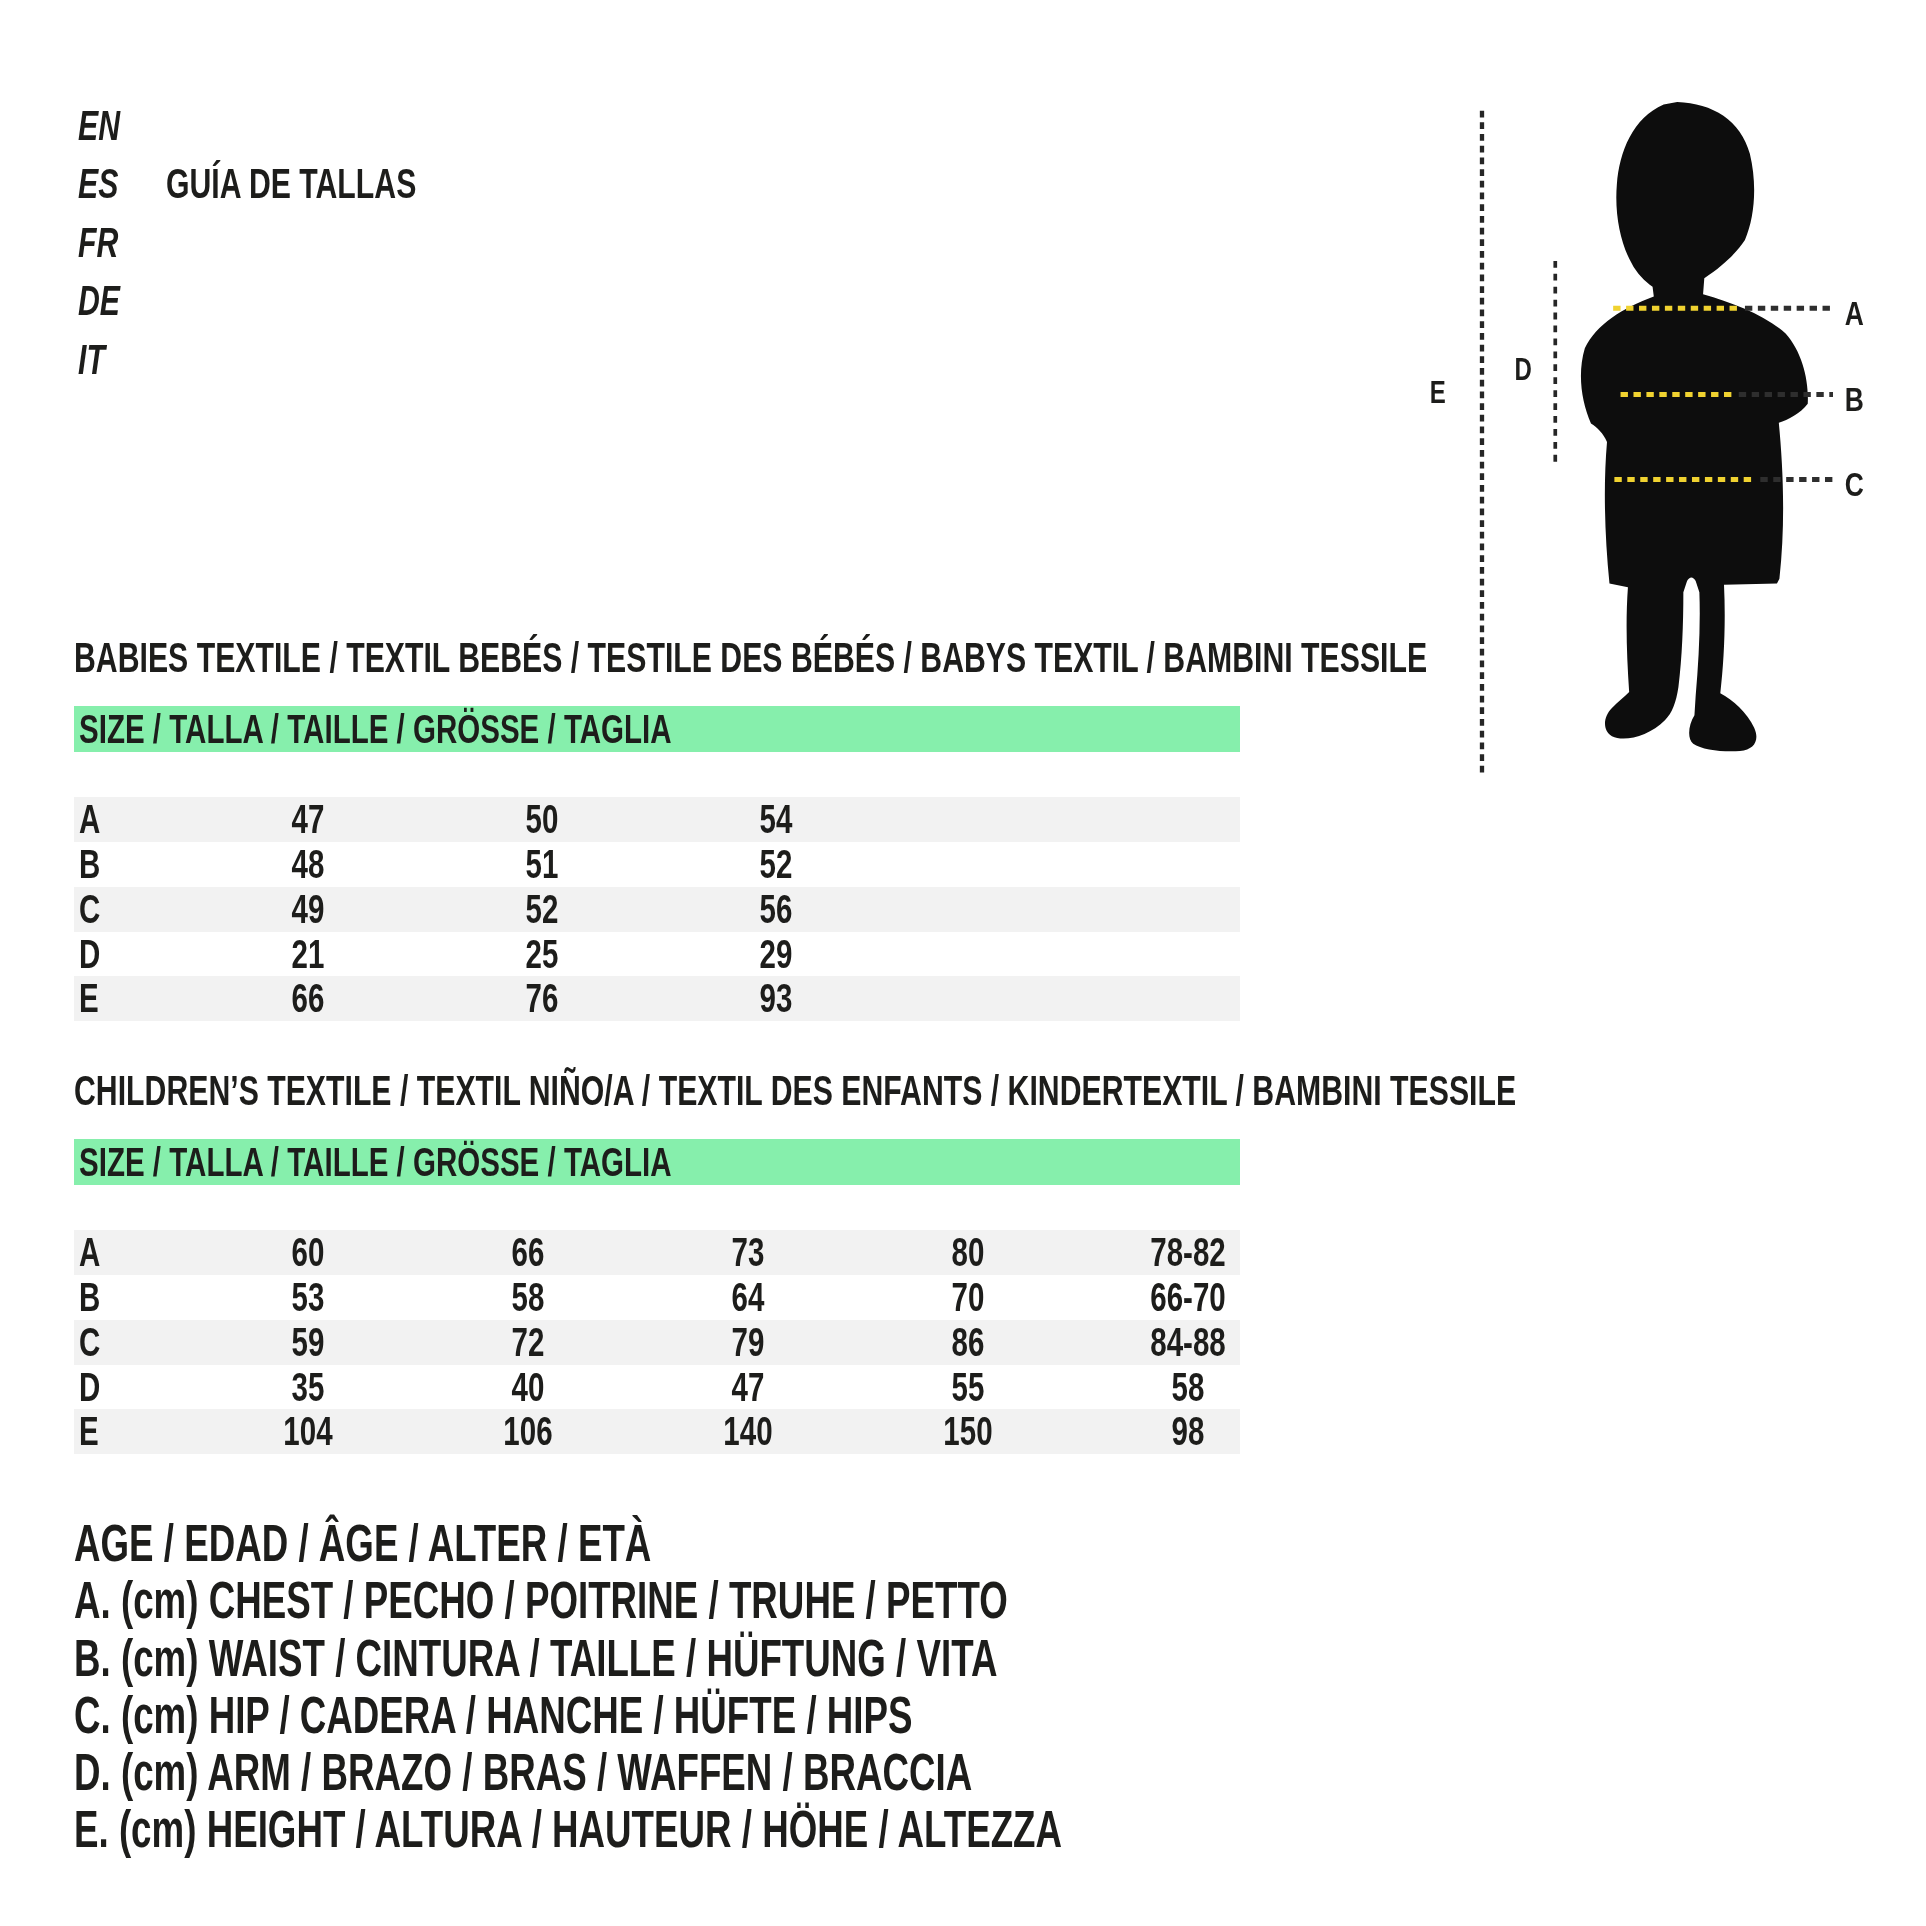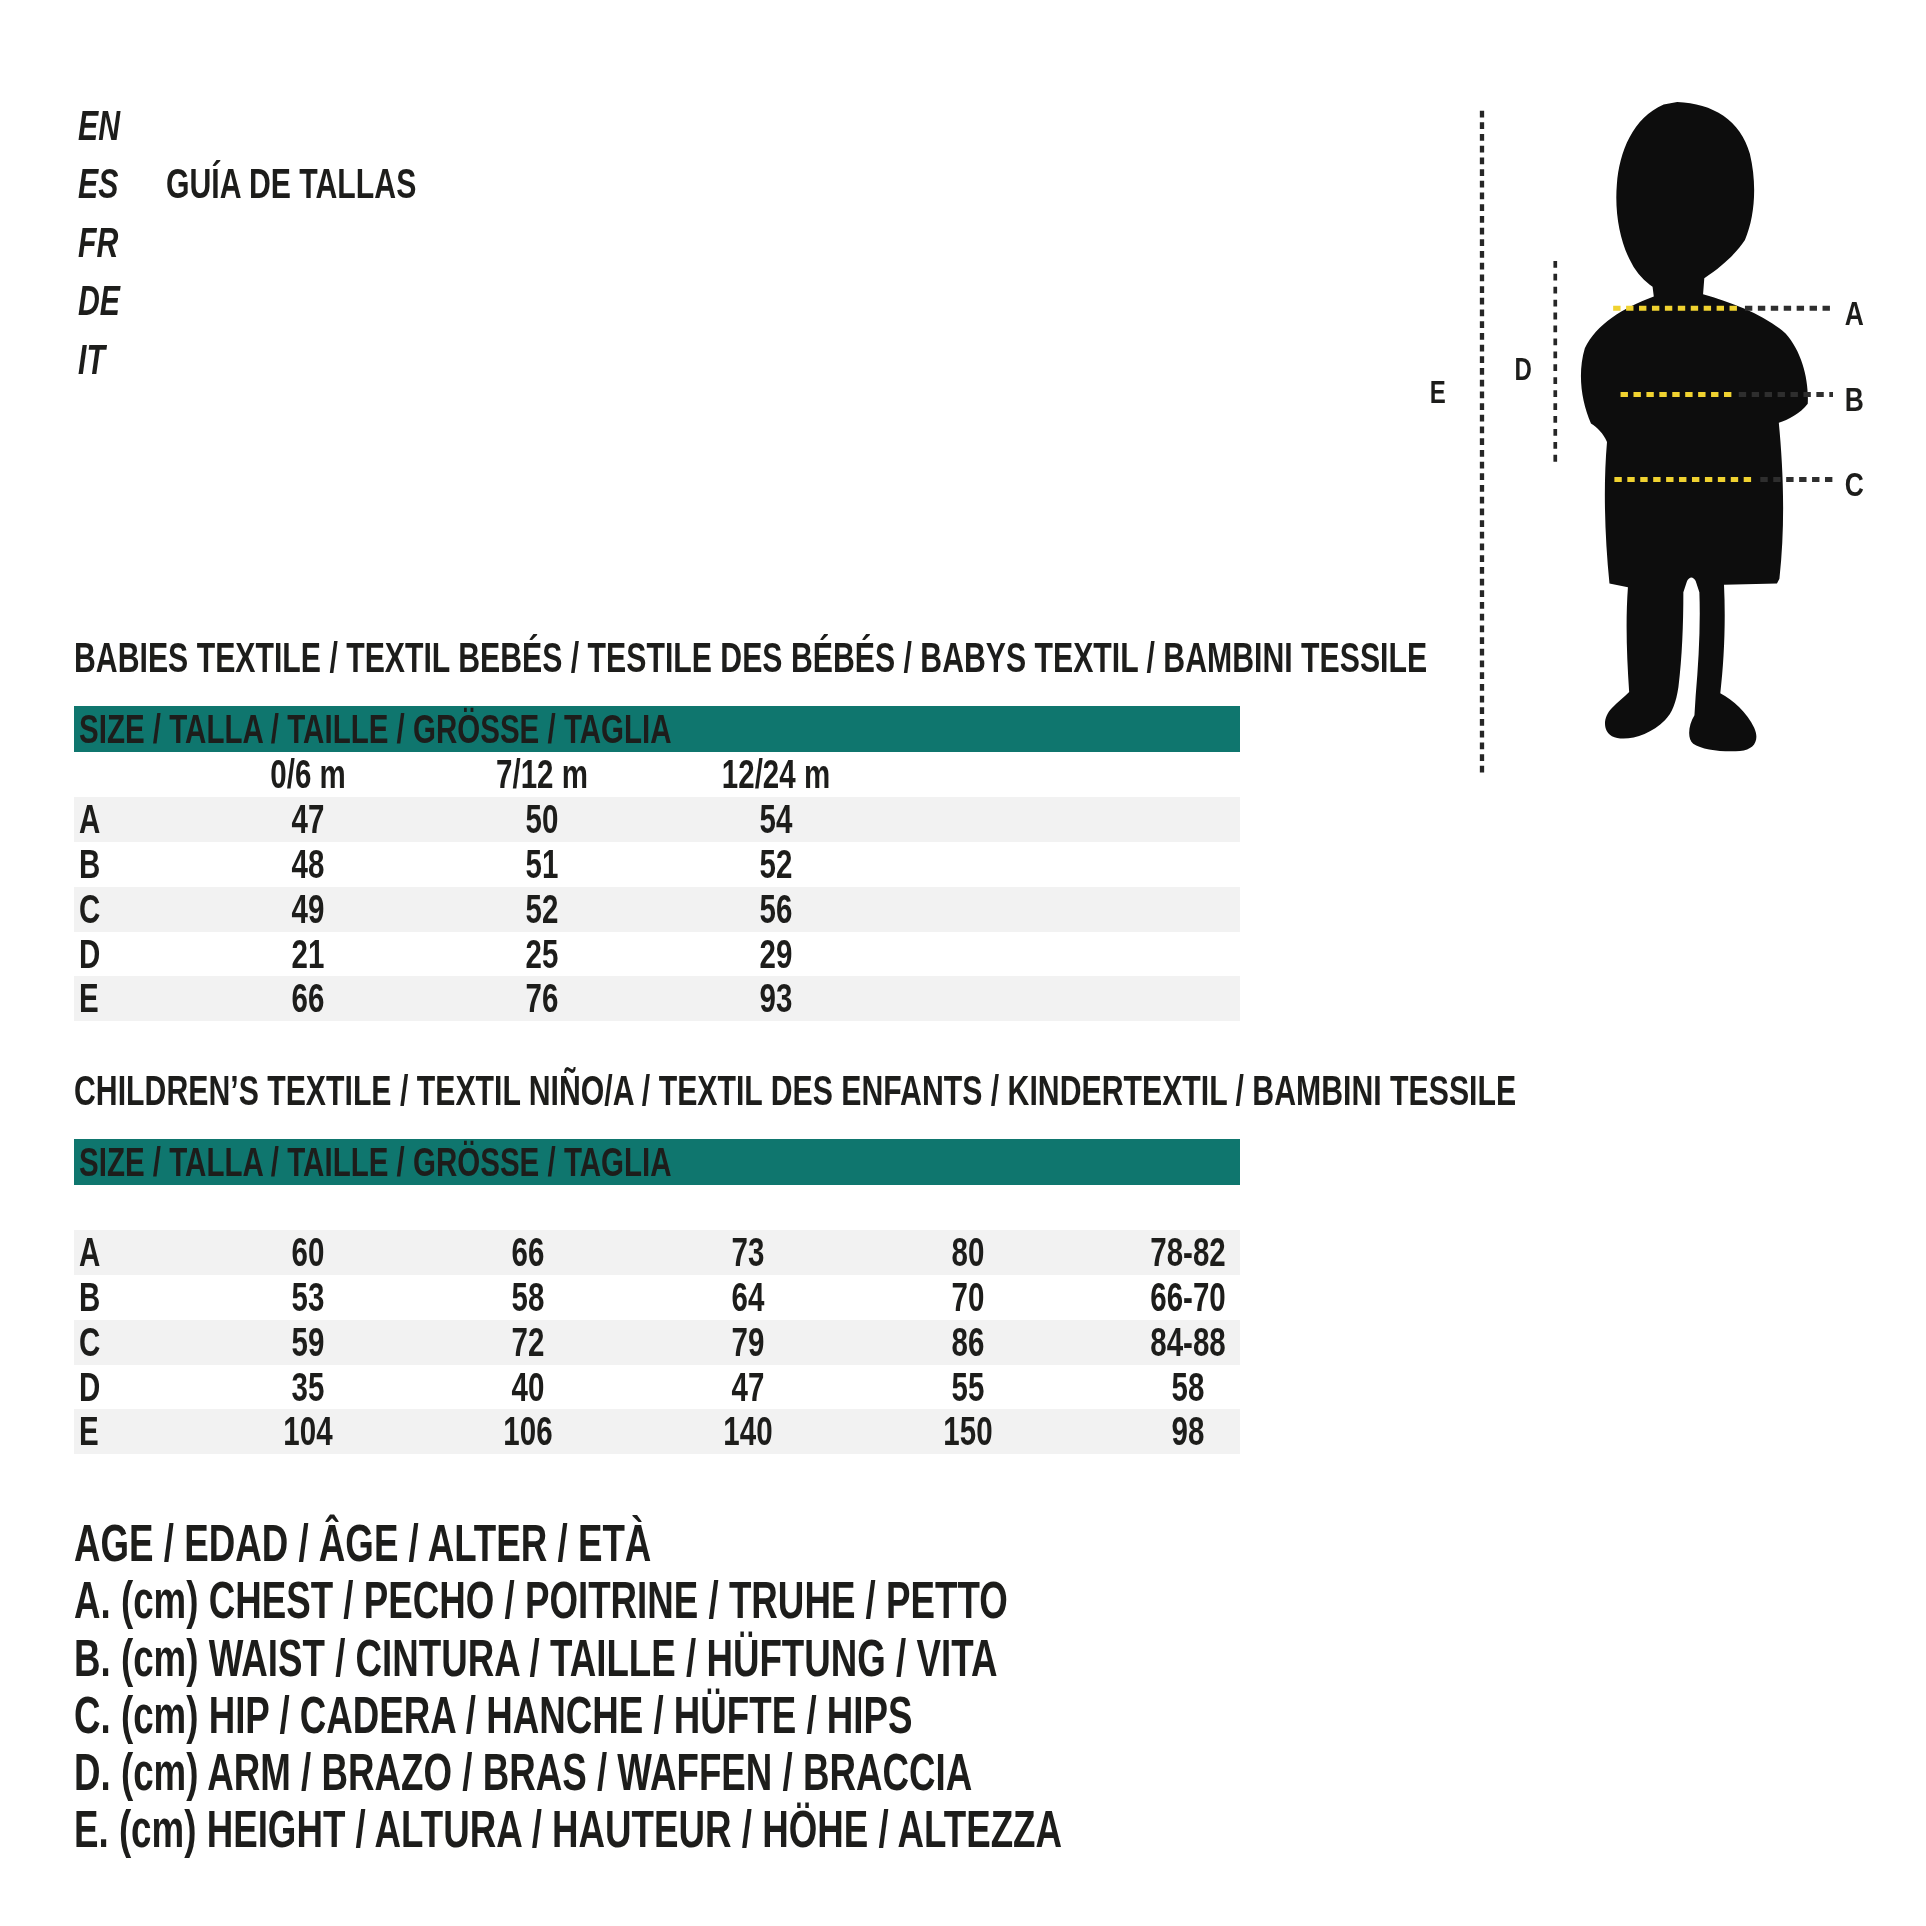--- a/index.html
+++ b/index.html
@@ -10,21 +10,21 @@
   
   .cx{display:inline-block;transform:scaleX(0.72);transform-origin:0 50%;white-space:nowrap;}
   
   .lang-row{position:absolute;left:74px;height:44px;line-height:44px;font-size:42px;width:863px;}
   .lang-code{position:absolute;left:4.3px;top:0;line-height:44px;font-style:italic;}
   .lang-title{position:absolute;left:92px;top:0;line-height:44px;}
   
   .sec-title{position:absolute;left:74px;line-height:44px;font-size:42px;white-space:nowrap;}
   
   .stable{position:absolute;left:74px;width:1166px;}
-  .hdrbar{position:absolute;left:0;top:0;width:100%;height:46px;line-height:46px;background:#0f766e;font-size:41px;}
+  .hdrbar{position:absolute;left:0;top:0;width:100%;height:46px;line-height:46px;background:#86efac;font-size:41px;}
   .hdrbar .cx{margin-left:5px;}
   .colrow{position:absolute;left:0;top:46px;width:100%;height:44px;line-height:44px;font-size:41px;}
   .trow{position:absolute;left:0;width:100%;height:45px;line-height:45px;font-size:41px;}
   .z{background:#f2f2f2;}
   .rlabel{position:absolute;left:5px;top:0;line-height:inherit;transform:scaleX(0.72);transform-origin:0 50%;white-space:nowrap;}
   .cell{position:absolute;top:0;line-height:inherit;transform:translateX(-50%) scaleX(0.72);white-space:nowrap;}
   .bc1{left:234px;}  .bc2{left:468px;}  .bc3{left:702px;}
   .cc1{left:234px;}  .cc2{left:454px;}  .cc3{left:674px;} .cc4{left:894px;} .cc5{left:1114px;}
   .t1{top:91px;} .t2{top:136px;} .t3{top:181px;} .t4{top:226px;} .t5{top:270px;}
   
@@ -116,25 +116,20 @@
 </svg>
 
 <div class="sec-title" style="top:636px">
   <span class="cx">BABIES TEXTILE / TEXTIL BEBÉS / TESTILE DES BÉBÉS / BABYS TEXTIL / BAMBINI TESSILE</span>
 </div>
 
 <div class="stable" style="top:706px;height:315px">
   <div class="hdrbar">
     <span class="cx">SIZE / TALLA / TAILLE / GRÖSSE / TAGLIA</span>
   </div>
-  <div class="colrow">
-    <span class="cell bc1">0/6 m</span>
-    <span class="cell bc2">7/12 m</span>
-    <span class="cell bc3">12/24 m</span>
-  </div>
   <div class="trow z t1">
     <span class="rlabel">A</span>
     <span class="cell bc1">47</span>
     <span class="cell bc2">50</span>
     <span class="cell bc3">54</span>
   </div>
   <div class="trow t2">
     <span class="rlabel">B</span>
     <span class="cell bc1">48</span>
     <span class="cell bc2">51</span>

